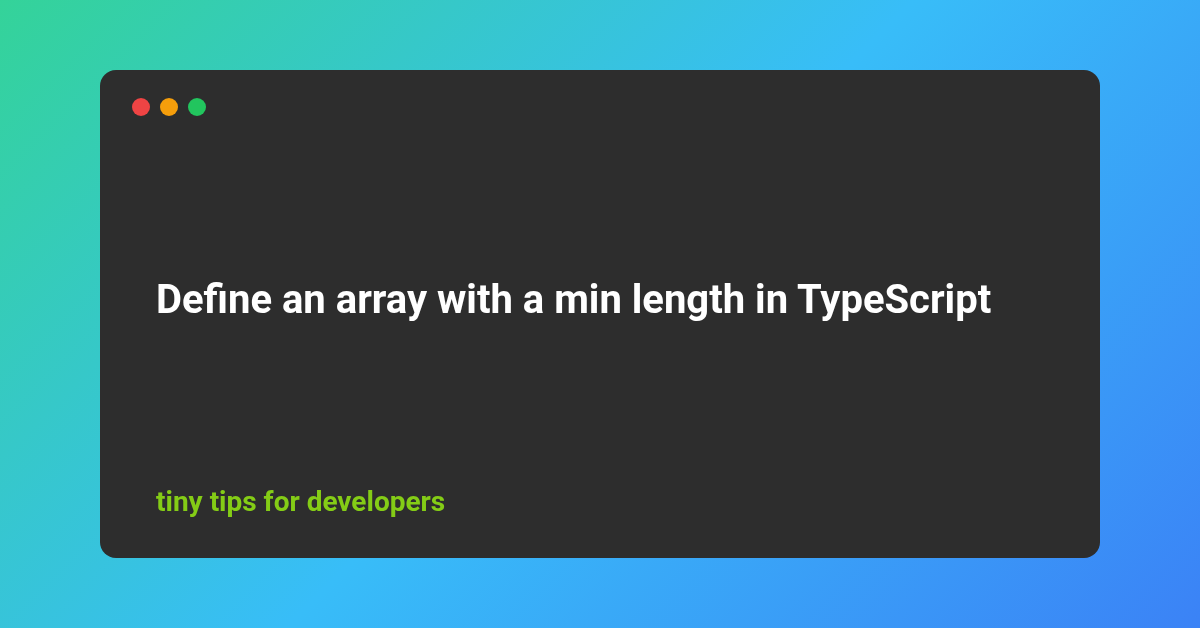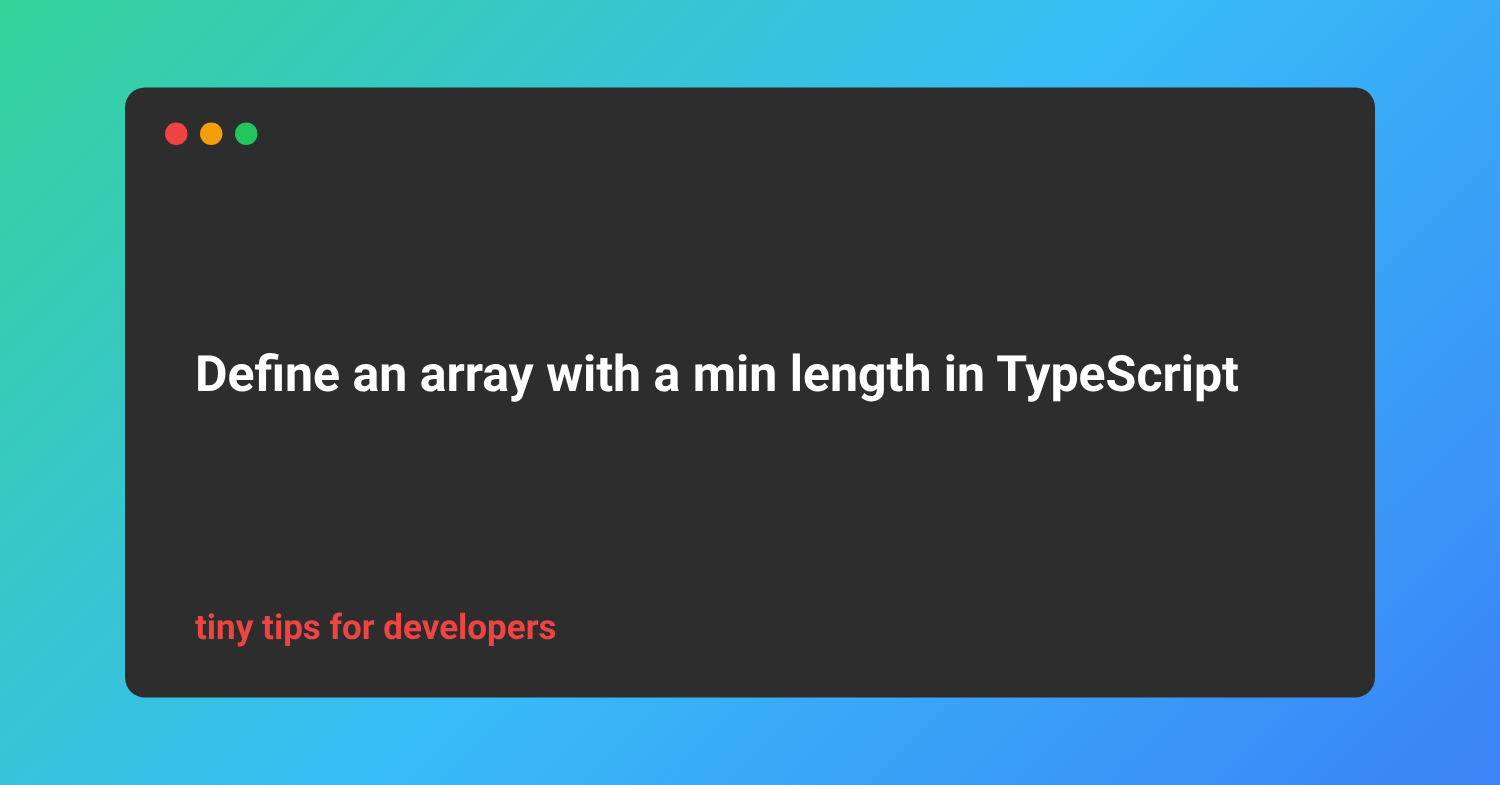--- a/index.html
+++ b/index.html
@@ -71,21 +71,21 @@
       align-items: center;
       justify-content: center;
       line-height: 1.05;
     }
     .logo-circle span {
       color: #1a1a1a;
       font-size: 19px;
       font-weight: 400;
     }
     .tagline {
-      color: #ef4444;
+      color: #84cc16;
       font-size: 28px;
       font-weight: 700;
     }
   </style>
 </head>
 <body>
 
 <div class="window">
   <div class="traffic-lights">
     <div class="dot dot-red"></div>

